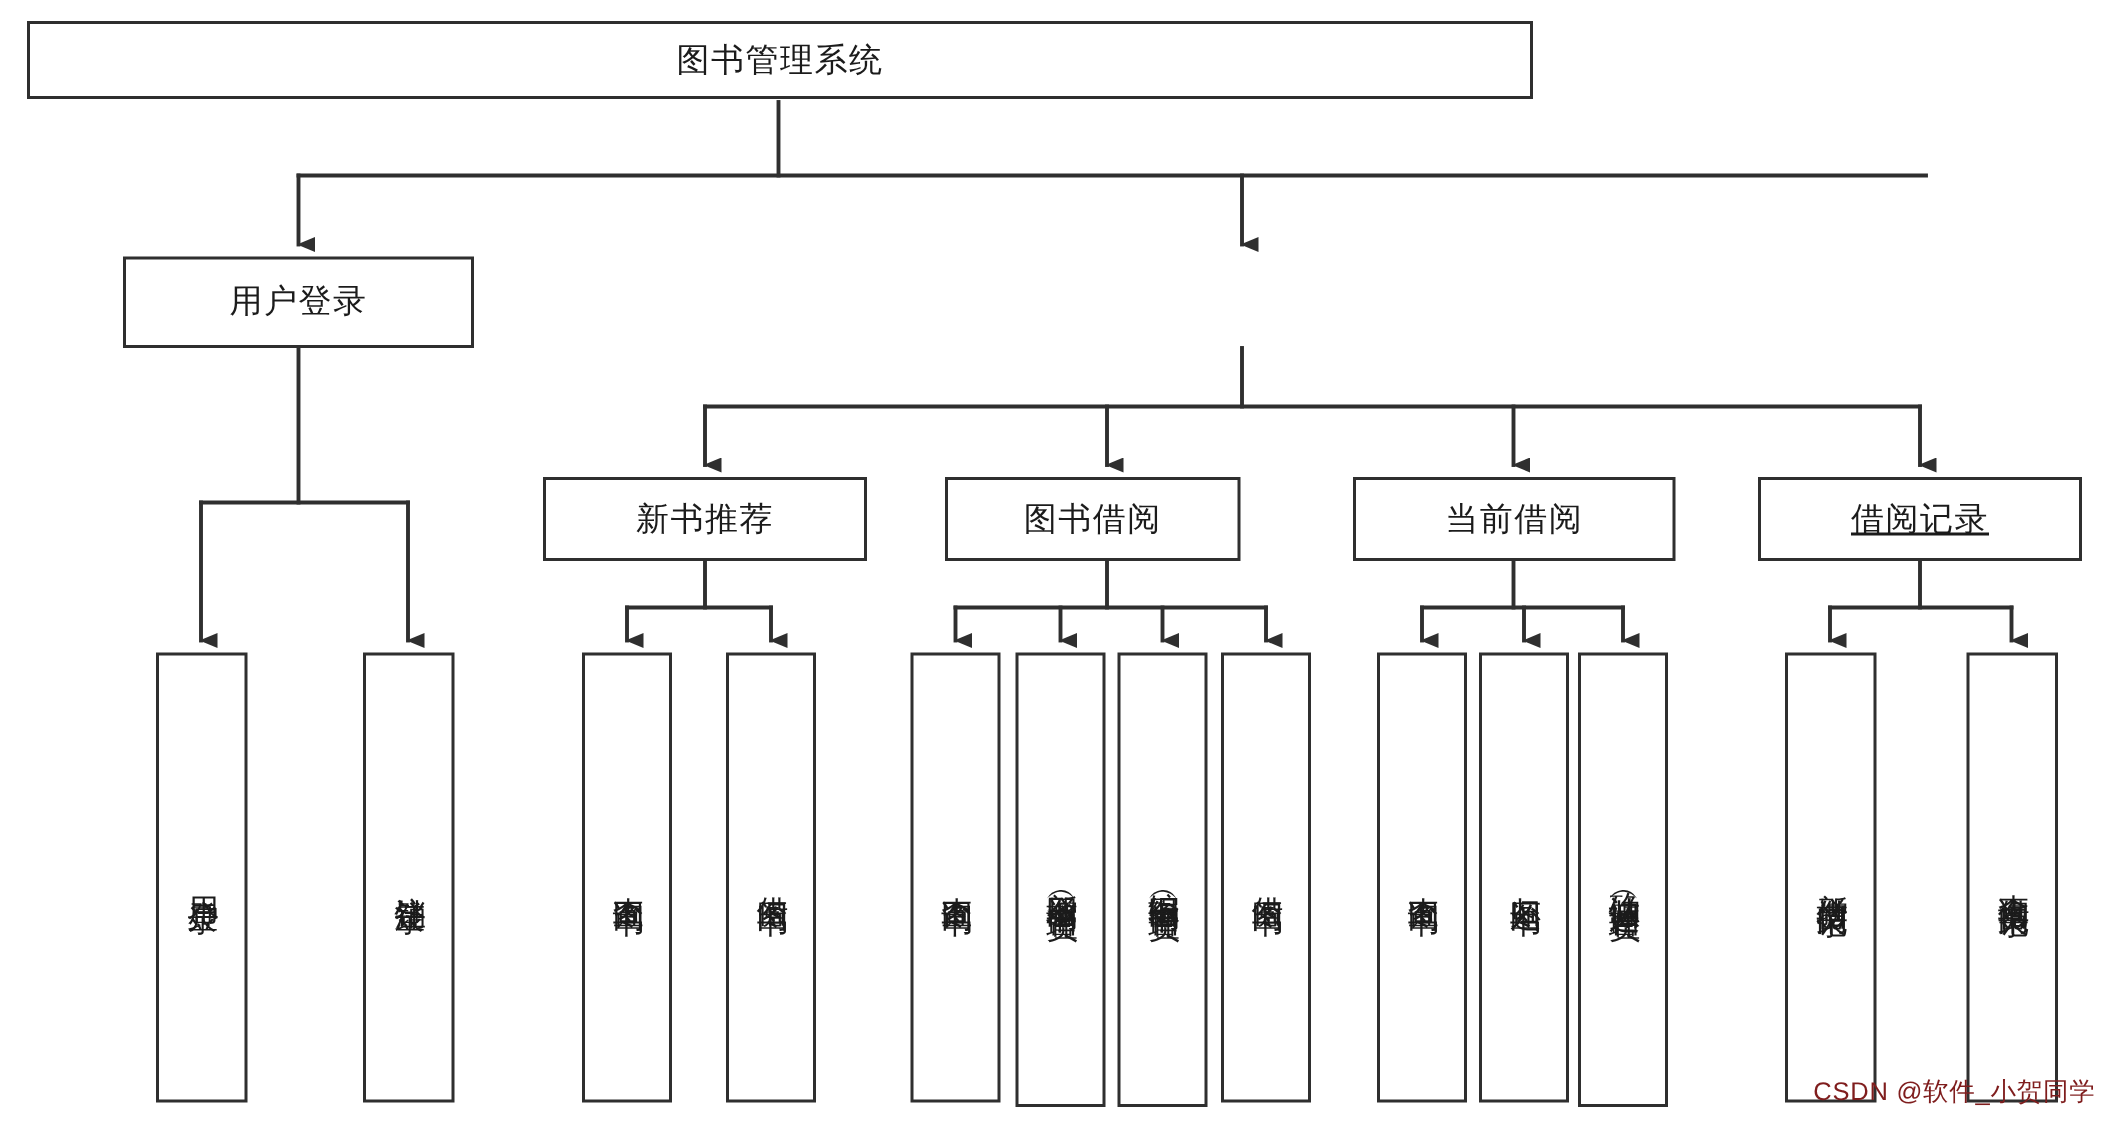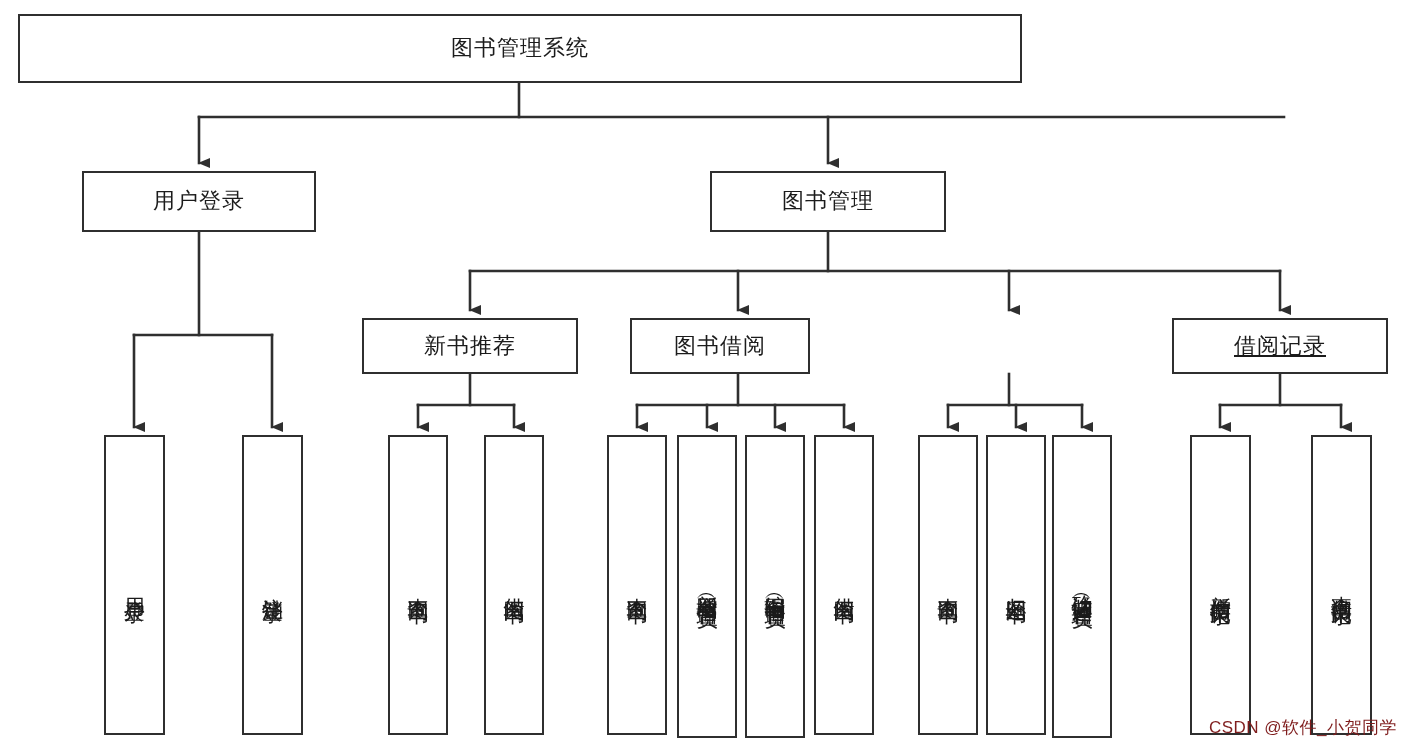--- a/index.html
+++ b/index.html
@@ -112,36 +112,36 @@
       <path d="M 1016 405 L 1016 427" marker-end="url(#arrow)"></path>
       <path d="M 1082 405 L 1082 427" marker-end="url(#arrow)"></path>
 
       <path d="M 1280 374 L 1280 405"></path>
       <path d="M 1220 405 L 1341 405"></path>
       <path d="M 1220 405 L 1220 427" marker-end="url(#arrow)"></path>
       <path d="M 1341 405 L 1341 427" marker-end="url(#arrow)"></path>
     </g>
   </svg>
 
-  <div class="node h" style="left: 18px; top: 14px; width: 1004px; height: 69px; font-family: Liberation Serif, serif;">
+  <div class="node h" style="left: 18px; top: 14px; width: 1004px; height: 52px; font-family: Liberation Serif, serif;">
     <span>图书管理系统</span>
   </div>
 
   <div class="node h" style="left: 82px; top: 171px; width: 234px; height: 61px;">
     <span>用户登录</span>
   </div>
-  <div class="node h" style="left: 710px; top: 171px; width: 236px; height: 61px;">
-    <span>图书管理</span>
-  </div>
 
   <div class="node h" style="left: 362px; top: 318px; width: 216px; height: 56px;">
     <span>新书推荐</span>
   </div>
-  <div class="node h" style="left: 630px; top: 318px; width: 180px; height: 56px;">
+  <div class="node h" style="left: 630px; top: 318px; width: 197px; height: 56px;">
     <span>图书借阅</span>
+  </div>
+  <div class="node h" style="left: 902px; top: 318px; width: 215px; height: 56px;">
+    <span>当前借阅</span>
   </div>
   <div class="node h" style="left: 1172px; top: 318px; width: 216px; height: 56px; text-decoration: underline;">
     <span>借阅记录</span>
   </div>
 
   <div class="node v" style="left: 104px; top: 435px; width: 61px; height: 300px;">
     <span class="vtext">用户登录</span>
   </div>
   <div class="node v" style="left: 242px; top: 435px; width: 61px; height: 300px;">
     <span class="vtext">注销登录</span>

